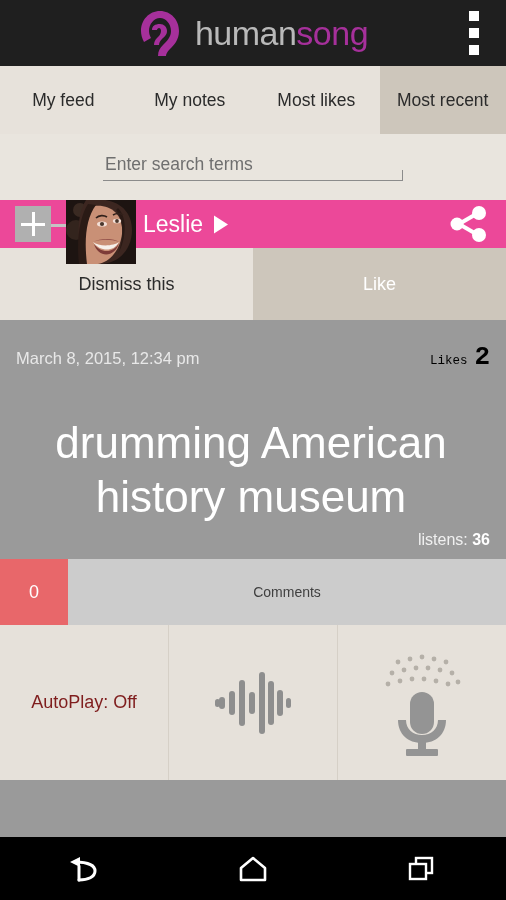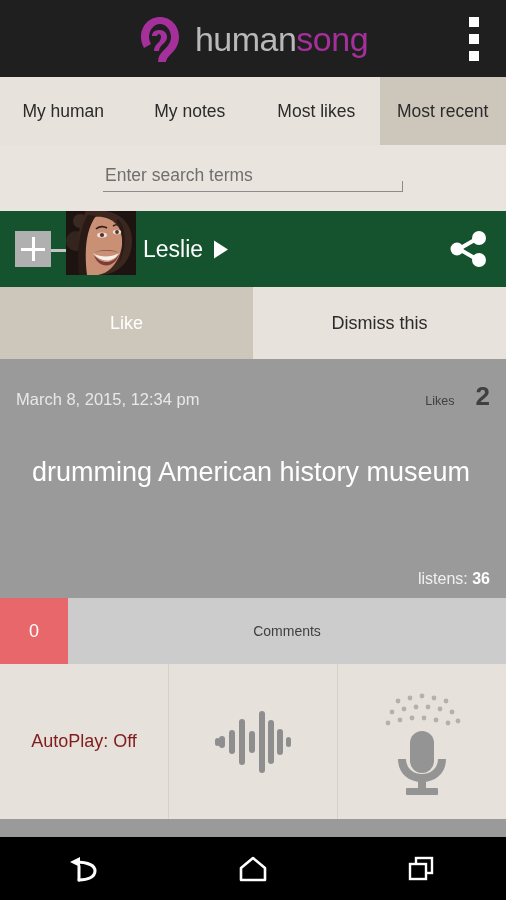--- a/index.html
+++ b/index.html
@@ -6,21 +6,21 @@
   html, body {
     width:506px; height:900px;
     background:#000;
     font-family:"Liberation Sans", sans-serif;
     overflow:hidden;
   }
   #app { position:relative; width:506px; height:900px; background:#9a9a9a; }
 
   
   .header {
-    position:relative; height:77px; background:#1f1f1f;
+    position:relative; height:66px; background:#1f1f1f;
     display:flex; align-items:center; justify-content:center;
   }
   .brand { display:flex; align-items:center; gap:13px; }
   .ear-logo { width:44px; height:48px; display:block; }
   .brand-text { font-size:34px; letter-spacing:-0.5px; line-height:1; }
   .brand-human { color:#b9b9b9; }
   .brand-song  { color:#a6309b; }
   .overflow {
     position:absolute; right:23px; top:50%; transform:translateY(-50%);
     display:flex; flex-direction:column; gap:7px; padding:4px;
@@ -46,21 +46,21 @@
     font-family:"Liberation Sans", sans-serif; font-size:17.5px;
     color:#4a4a4a; padding:0 0 5px 2px;
     border-bottom:1px solid #8b8b8b;
   }
   .search-input::placeholder { color:#6f6f6f; opacity:1; }
   .search-endcap {
     position:absolute; right:0; bottom:0; width:1px; height:11px; background:#8b8b8b;
   }
 
   
-  .userrow { position:relative; height:76px; background:#14532d; display:flex; align-items:center; }
+  .userrow { position:relative; height:48px; background:#ec4899; display:flex; align-items:center; }
   .add-btn {
     position:absolute; left:15px; top:50%; transform:translateY(-50%);
     width:36px; height:36px; background:#b0b0b0;
     display:flex; align-items:center; justify-content:center;
   }
   .add-btn .plus-v { position:absolute; width:3px; height:24px; background:#fff; }
   .add-btn .plus-h { position:absolute; width:24px; height:3px; background:#fff; }
   .connector { position:absolute; left:51px; top:50%; width:16px; height:3px; background:#c4c4c4; }
   .avatar {
     position:absolute; left:66px; top:0; width:70px; height:64px;
@@ -83,26 +83,26 @@
   .act {
     flex:1; display:flex; align-items:center; justify-content:center; font-size:18px;
   }
   .act-like { background:#cdc6bb; color:#fff; }
   .act-dismiss { background:#e7e2db; color:#2b2b2b; }
 
   
   .post { position:relative; background:#9a9a9a; height:239px; }
   .meta { display:flex; align-items:baseline; justify-content:space-between; padding:22px 16px 0 16px; }
   .date { font-size:16.5px; color:#e8e8e8; }
-  .likes { display:flex; align-items:baseline; gap:21px; color:#404040; }
+  .likes { display:flex; align-items:baseline; gap:7px; color:#000000;font-family:Liberation Mono, monospace; }
   .likes-label { font-size:12.5px; }
   .likes-count { font-size:26px; font-weight:bold; }
   .title {
     padding:44px 30px 0 26px; text-align:center;
-    font-size:27px; line-height:1.22; color:#fff; font-weight:400;
+    font-size:44px; line-height:1.22; color:#fff; font-weight:400;
   }
   .listens {
     position:absolute; right:16px; bottom:10px;
     font-size:16px; color:#f0f0f0;
   }
   .listens b { font-weight:bold; color:#fff; }
 
   
   .commentrow { display:flex; height:66px; background:#cccccc; }
   .comment-count {
@@ -150,21 +150,21 @@
     </div>
     <div class="overflow">
       <i></i>
       <i></i>
       <i></i>
     </div>
   </div>
 
   <div class="tabs">
     <div class="tab">
-        <span>My human</span>
+        <span>My feed</span>
       </div>
     <div class="tab">
         <span>My notes</span>
       </div>
     <div class="tab">
         <span>Most likes</span>
       </div>
     <div class="tab active">
         <span>Most recent</span>
       </div>
@@ -213,25 +213,25 @@
         <line x1="13" y1="20" x2="32" y2="9" stroke="#fff" stroke-width="4"></line>
         <line x1="13" y1="20" x2="32" y2="31" stroke="#fff" stroke-width="4"></line>
         <circle cx="11" cy="20" r="6.5" fill="#fff"></circle>
         <circle cx="33" cy="9" r="7" fill="#fff"></circle>
         <circle cx="33" cy="31" r="7" fill="#fff"></circle>
       </svg>
     </div>
   </div>
 
   <div class="actionrow">
+    <div class="act act-dismiss">
+        <span>Dismiss this</span>
+      </div>
     <div class="act act-like">
         <span>Like</span>
-      </div>
-    <div class="act act-dismiss">
-        <span>Dismiss this</span>
       </div>
   </div>
 
   <div class="post">
     <div class="meta">
       <div class="date">March 8, 2015, 12:34 pm</div>
       <div class="likes">
         <span class="likes-label">Likes</span>
         <span class="likes-count">2</span>
       </div>

